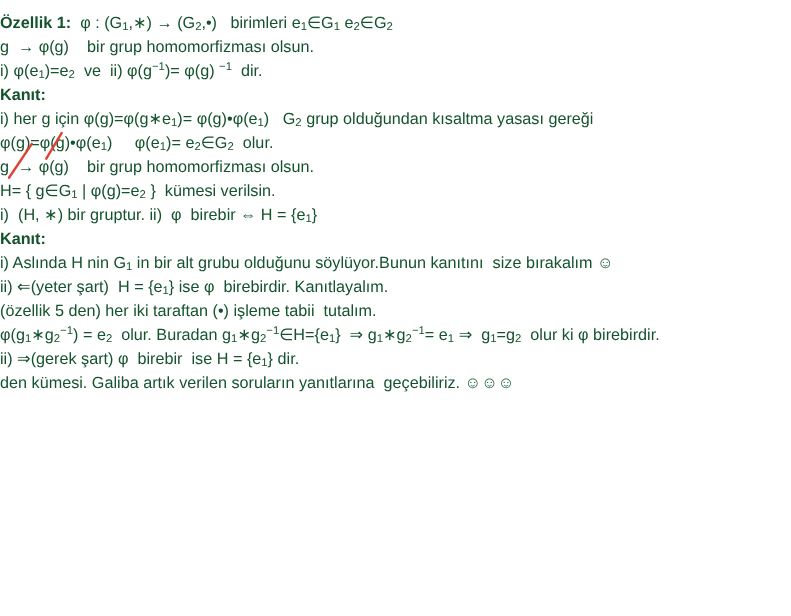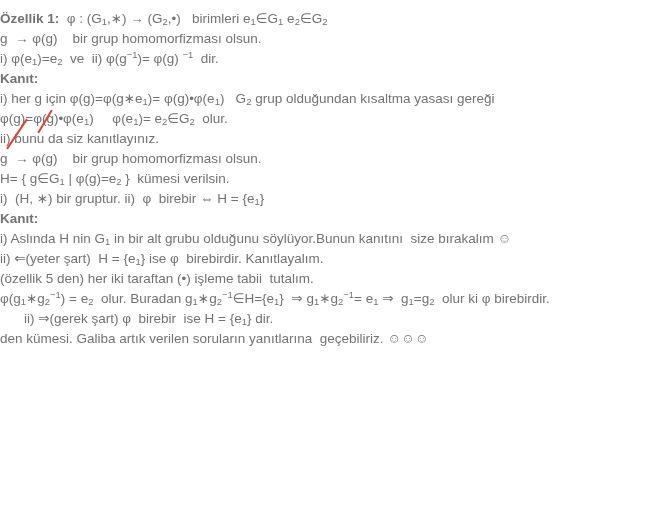--- a/index.html
+++ b/index.html
@@ -21,46 +21,45 @@
   sup{font-size:0.7em;vertical-align:0.5em;line-height:0;}
   
   .mh{margin-left:30px;}    
   .mi{margin-left:46px;}    
   .mii{margin-left:55px;}   
   .mg{margin-left:118px;}   
   .m0{margin-left:2px;}     
   .gap-kanit1{margin-top:21px;}
   .gap-ozellik2{margin-top:17px;}
   .gap-kanit2{margin-top:24px;}
-  .gap-part2{margin-top:20px;padding-left:24px;}
+  .gap-part2{margin-top:20px;}
   
   .rel{position:relative;}
   .slash{
     position:absolute;width:2px;border-radius:1px;
     background:#dd4234;
   }
   .slash1{left:16px;top:7px;height:36px;transform:rotate(34deg);}
   .slash2{left:44px;top:-1px;height:27px;transform:rotate(31deg);}
 </style>
 </head>
 <body>
 
-<div class="page" style="background: rgb(255, 255, 255); color: #737373;">
+<div class="page" style="background: rgb(255, 255, 255); color: #14532d;">
 
   <section>
     <p class="line mh"><strong>Özellik 1:</strong><span>  φ : (G<sub>1</sub>,∗) → (G<sub>2</sub>,•)   birimleri e<sub>1</sub>∈G<sub>1</sub> e<sub>2</sub>∈G<sub>2</sub></span></p>
     <p class="line mg">g  → φ(g)    bir grup homomorfizması olsun.</p>
     <p class="line mii">i) φ(e<sub>1</sub>)=e<sub>2</sub>  ve  ii) φ(g<sup>−1</sup>)= φ(g) <sup>−1</sup>  dir.</p>
   </section>
 
   <section>
     <p class="line mh gap-kanit1"><strong>Kanıt:</strong></p>
     <p class="line mi">i) her g için φ(g)=φ(g∗e<sub>1</sub>)= φ(g)•φ(e<sub>1</sub>)   G<sub>2</sub> grup olduğundan kısaltma yasası gereği</p>
     <p class="line m0 rel"><span>φ(g)=φ(g)•φ(e<sub>1</sub>)     φ(e<sub>1</sub>)= e<sub>2</sub>∈G<sub>2</sub>  olur.</span><i class="slash slash1" style="background: rgb(221, 66, 52);"></i><i class="slash slash2" style="background: rgb(221, 66, 52);"></i></p>
-    <p class="line mi">ii) bunu da siz kanıtlayınız.</p>
   </section>
 
   <section>
     <p class="line mg">g  → φ(g)    bir grup homomorfizması olsun.</p>
     <p class="line mii">H= { g∈G<sub>1</sub> | φ(g)=e<sub>2</sub> }  kümesi verilsin.</p>
     <p class="line mii">i)  (H, ∗) bir gruptur. ii)  φ  birebir ⇔ H = {e<sub>1</sub>}</p>
   </section>
 
   <section>
     <p class="line mh gap-kanit2"><strong>Kanıt:</strong></p>

